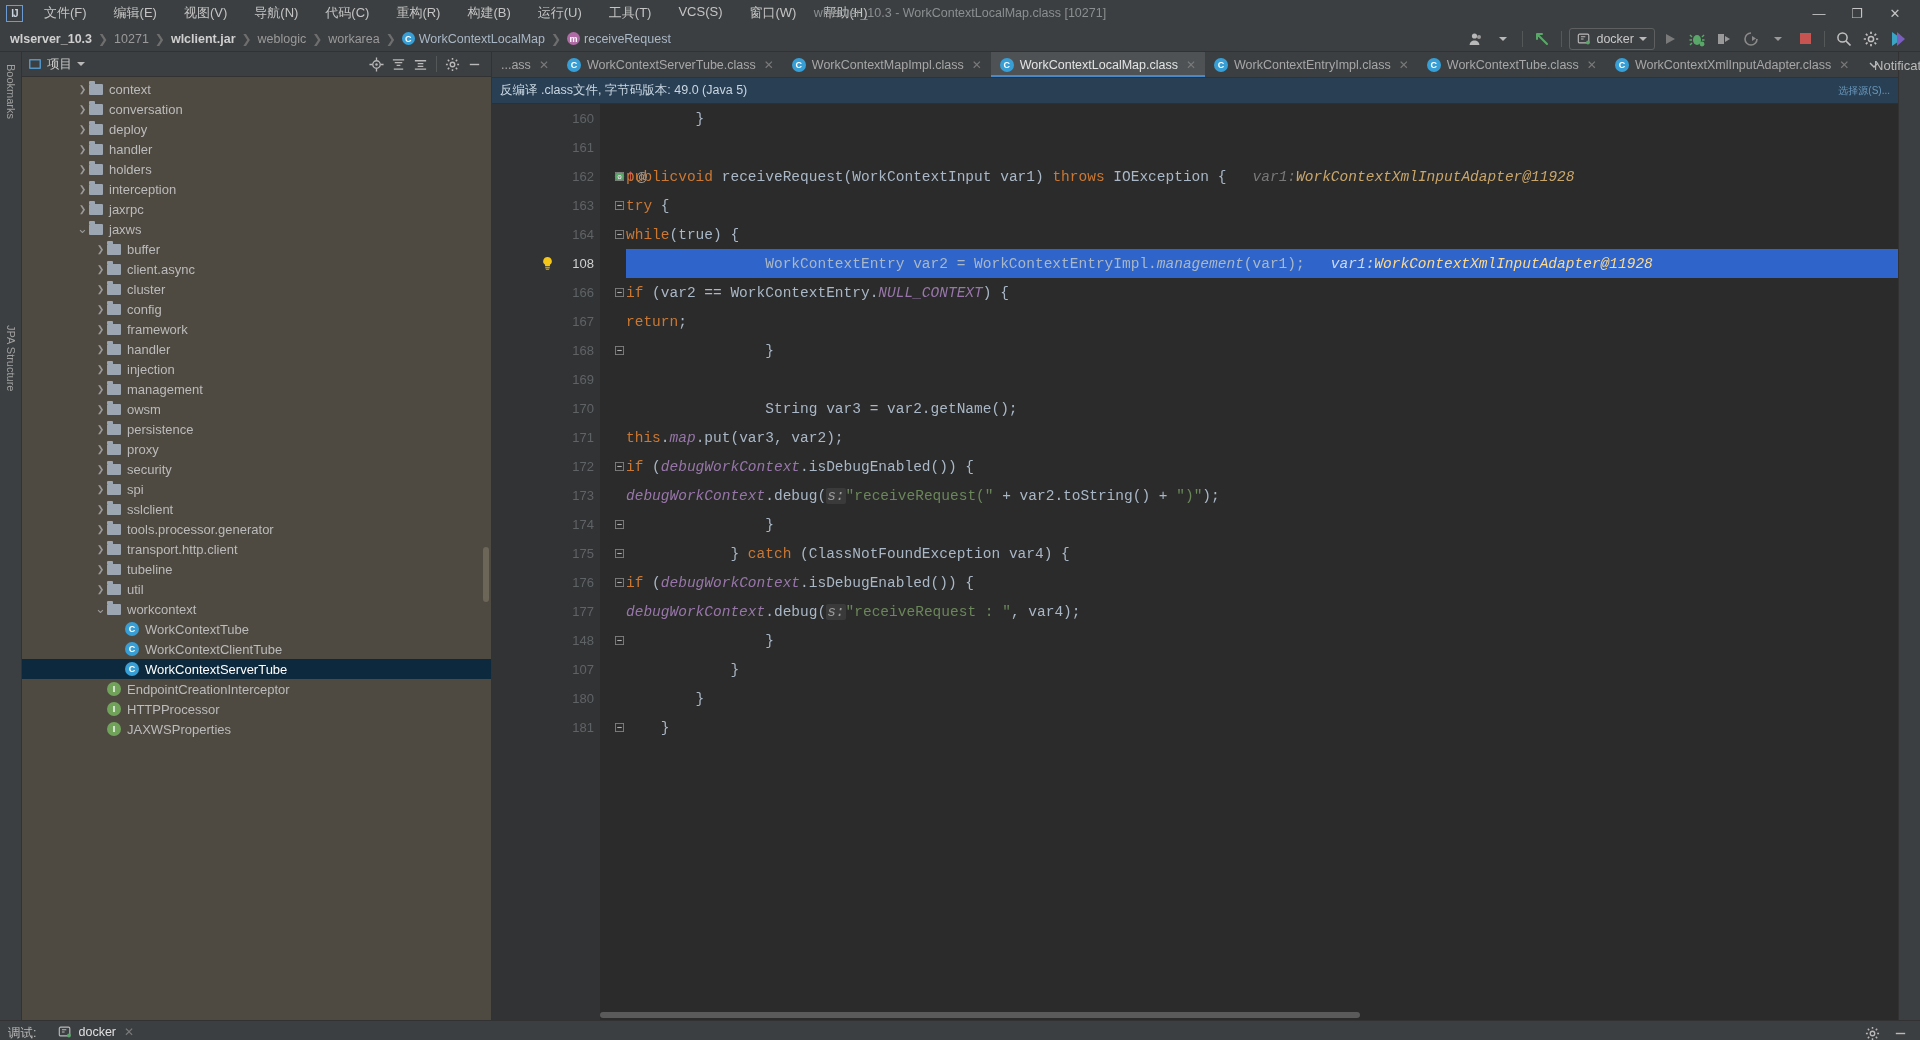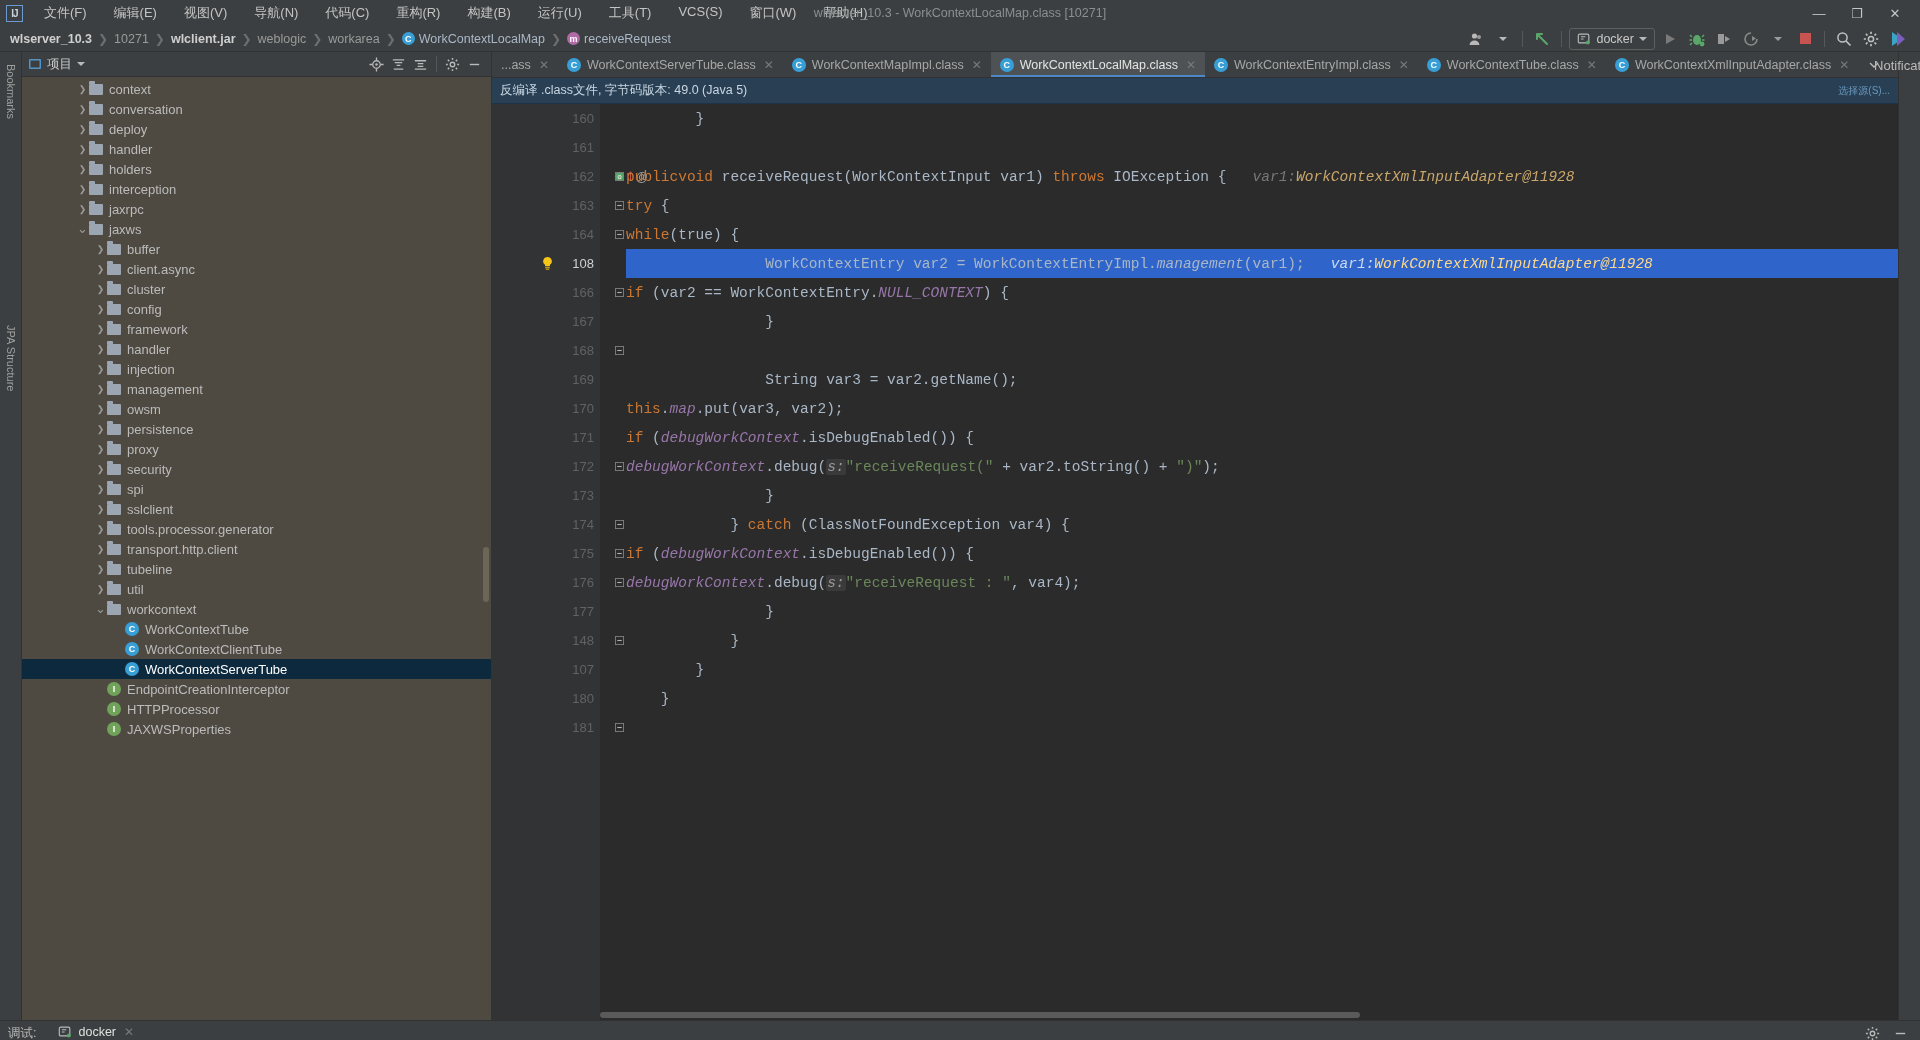--- a/index.html
+++ b/index.html
@@ -711,20 +711,21 @@
           </div>
         </div>
       <div id="codelines">
           <div class="cl">        }</div>
           <div class="cl"></div>
           <div class="cl">    <span class="kw">public</span> <span class="kw">void</span> receiveRequest(WorkContextInput var1) <span class="kw">throws</span> IOException {   <span class="hint">var1:</span>  <span class="hintv">WorkContextXmlInputAdapter@11928</span></div>
           <div class="cl">            <span class="kw">try</span> {</div>
           <div class="cl">        <span class="kw">while</span>(true) {</div>
           <div class="cl hl">                WorkContextEntry var2 = WorkContextEntryImpl.<span class="stc" style="font-style:italic">management</span>(var1);   <span class="hint">var1:</span>  <span class="hintv">WorkContextXmlInputAdapter@11928</span></div>
           <div class="cl">                <span class="kw">if</span> (var2 == WorkContextEntry.<span class="const">NULL_CONTEXT</span>) {</div>
+          <div class="cl">                    <span class="kw">return</span>;</div>
           <div class="cl">                }</div>
           <div class="cl"></div>
           <div class="cl">                String var3 = var2.getName();</div>
           <div class="cl">                <span class="kw">this</span>.<span class="fld">map</span>.put(var3, var2);</div>
           <div class="cl">                <span class="kw">if</span> (<span class="fld">debugWorkContext</span>.isDebugEnabled()) {</div>
           <div class="cl">                    <span class="fld">debugWorkContext</span>.debug(<span class="pnm">s:</span> <span class="str">"receiveRequest("</span> + var2.toString() + <span class="str">")"</span>);</div>
           <div class="cl">                }</div>
           <div class="cl">            } <span class="kw">catch</span> (ClassNotFoundException var4) {</div>
           <div class="cl">                <span class="kw">if</span> (<span class="fld">debugWorkContext</span>.isDebugEnabled()) {</div>
           <div class="cl">                    <span class="fld">debugWorkContext</span>.debug(<span class="pnm">s:</span> <span class="str">"receiveRequest : "</span>, var4);</div>

